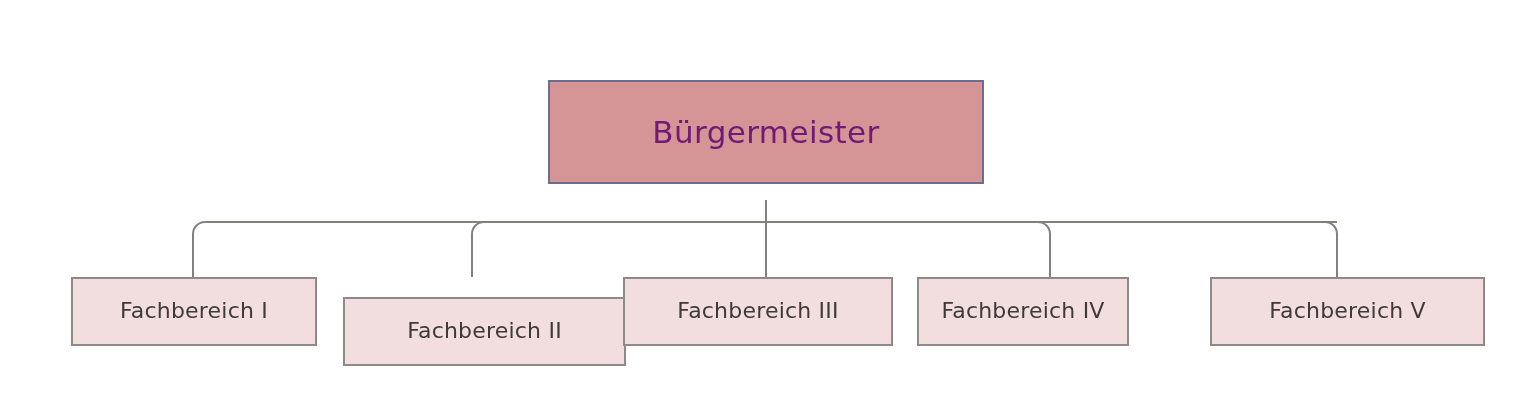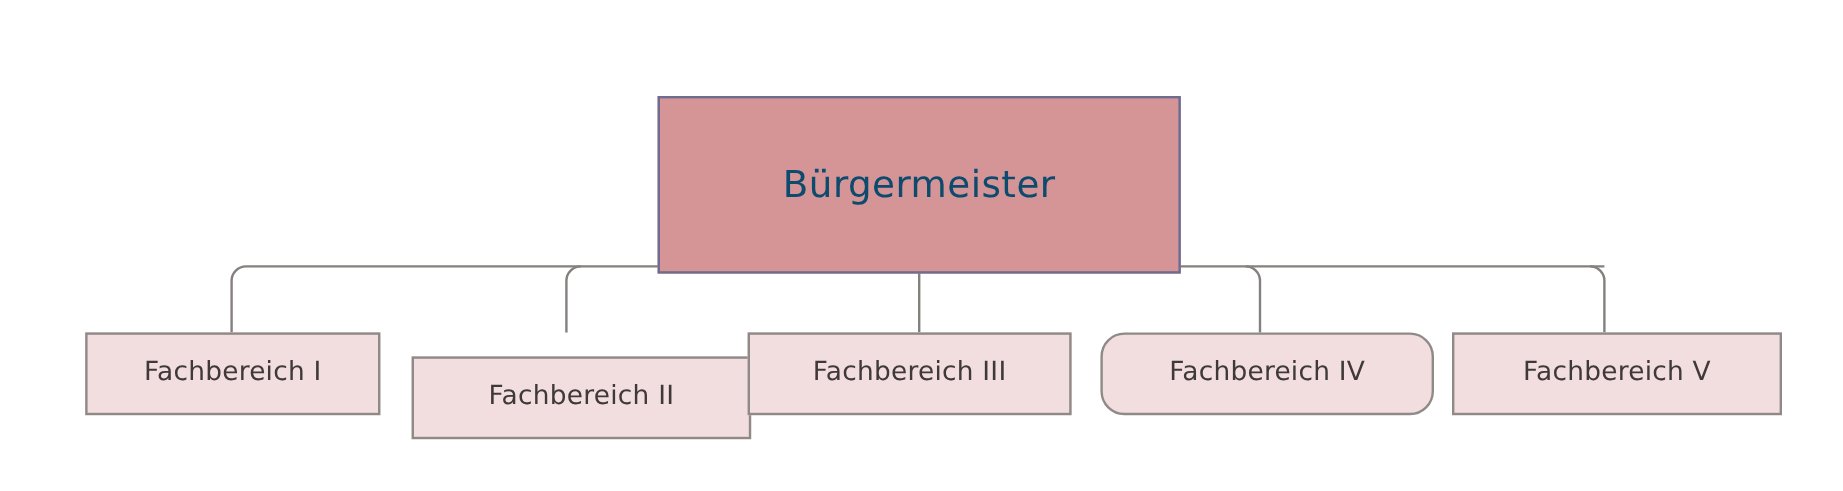--- a/index.html
+++ b/index.html
@@ -30,40 +30,40 @@
     box-sizing: border-box;
     display: flex;
     align-items: center;
     justify-content: center;
     text-align: center;
   }
   .node-root {
     left: 548px;
     top: 80px;
     width: 436px;
-    height: 148px;
+    height: 104px;
     background: #d59496;
     border: 2px solid #6e6d8f;
-    color: #0c4a6e;
+    color: #701a75;
     font-size: 31px;
     letter-spacing: 0.4px;
   }
   .node-child {
     top: 277px;
     height: 69px;
     background: #f2dedf;
     border: 2px solid #8f8a88;
     color: #3f3a39;
     font-size: 22px;
     letter-spacing: 0.2px;
   }
   .child-1 { left: 71px;   width: 246px; }
   .child-2 { left: 343px;  width: 283px; margin-top: 20px; }
   .child-3 { left: 623px;  width: 270px; text-align: center; }
-  .child-4 { left: 917px;  width: 278px; border-radius: 20px; }
+  .child-4 { left: 917px;  width: 212px; }
   .child-5 { left: 1210px; width: 275px; }
   .node-label {
     display: block;
     line-height: 1.1;
     white-space: nowrap;
   }
 </style>
 </head>
 <body>
 

